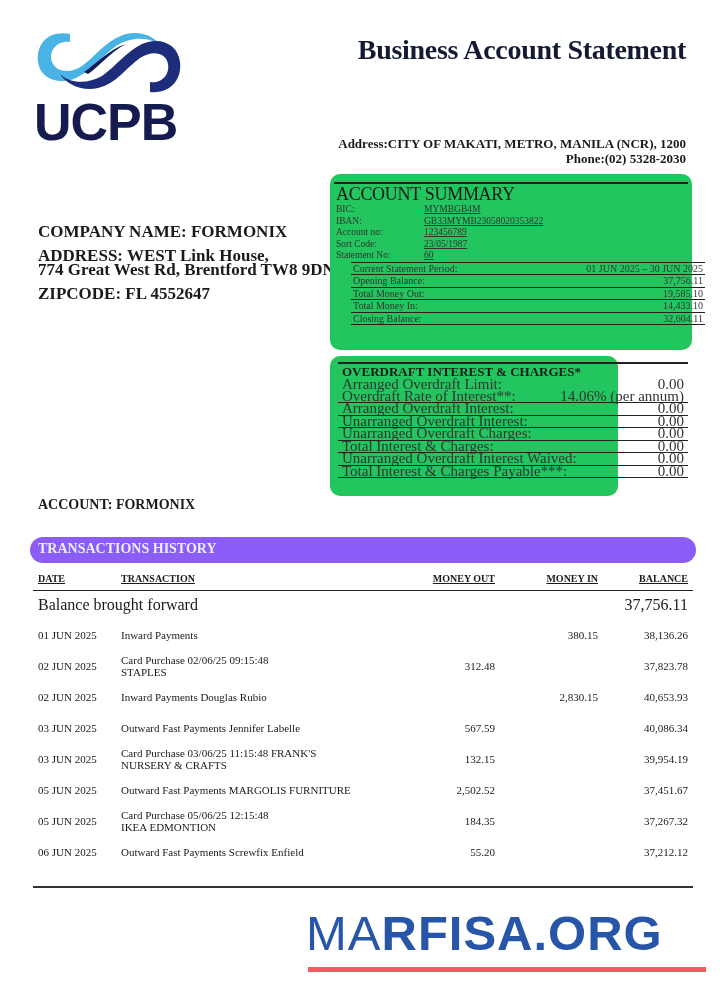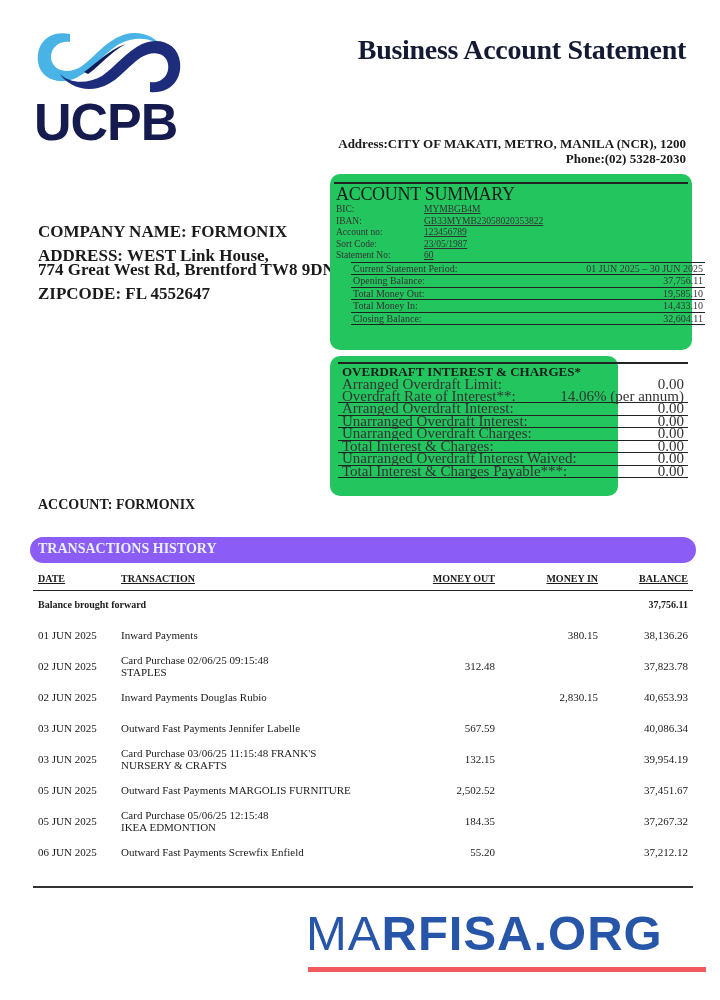--- a/index.html
+++ b/index.html
@@ -26,21 +26,21 @@
   .od-row.lined { border-top:1.5px solid #222; }
   .od-row.last { border-bottom:1.5px solid #222; }
   .account-label { left:38px; top:497px; font-size:14px; font-weight:bold; }
   .banner { left:30px; top:537px; width:666px; height:26px; background:#8b5cf6; border-radius:14px; }
   .banner span { position:absolute; left:8px; top:4px; color:#e8f0fb; font-weight:bold; font-size:14px; }
   table.tx { position:absolute; left:33px; top:568px; width:660px; border-collapse:collapse; font-size:11px; }
   table.tx th { text-align:left; font-size:10px; font-weight:bold; padding:5px 5px 6px 5px; border-bottom:1.5px solid #222;text-decoration:underline; }
   table.tx th.num, table.tx td.num { text-align:right; }
   table.tx td { padding:0 5px; vertical-align:middle; line-height:12px; }
   table.tx tr.data td { height:31px; }
-  table.tx tr.bf td { height:28px; font-weight:bold; font-size:10px; }
+  table.tx tr.bf td { height:28px; font-weight:normal; font-size:16px; }
   .bottom-rule { left:33px; top:886px; width:660px; height:2px; background:#333; }
   .watermark { left:306px; top:908px; font-family:"Liberation Sans", sans-serif; font-size:49px; color:#2756a8; letter-spacing:1px; line-height:50px; }
   .watermark b { font-weight:bold; }
   .wm-line { left:308px; top:967px; width:398px; height:5px; background:#f25a5f; }
 </style>
 </head>
 <body>
 
 <div class="abs logo">
   <svg width="160" height="80" viewBox="0 0 160 80">

